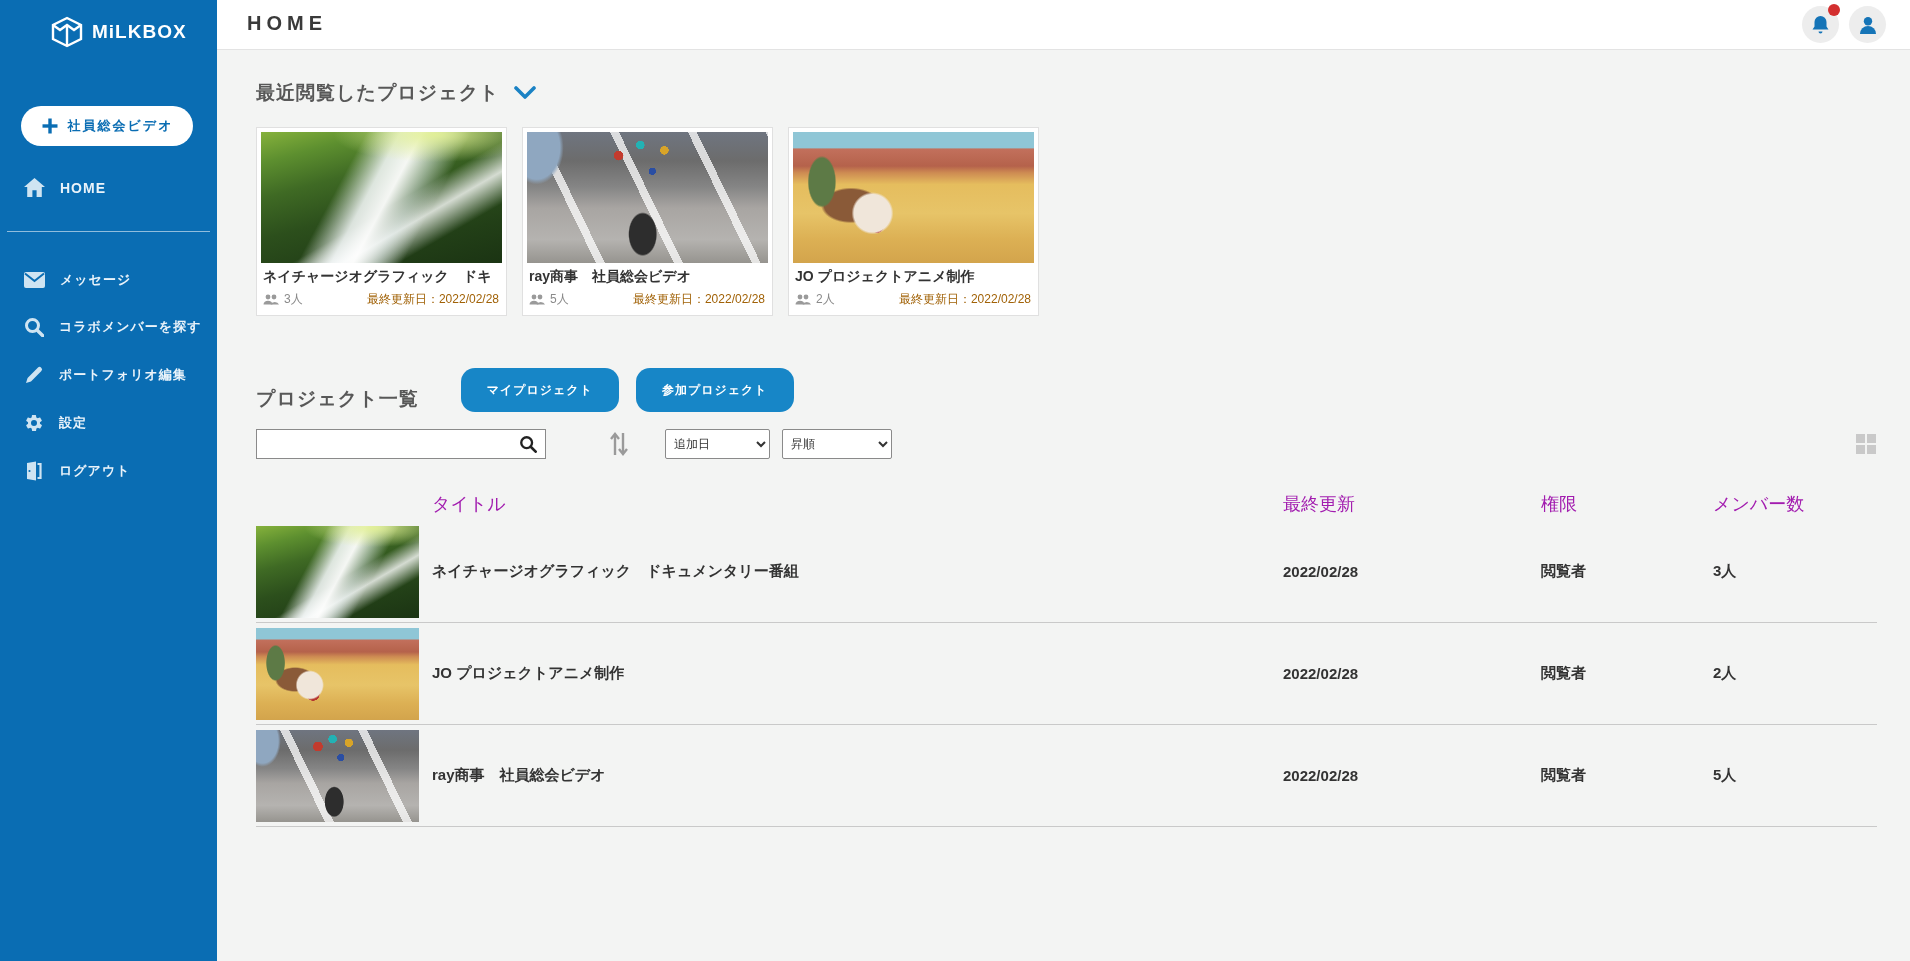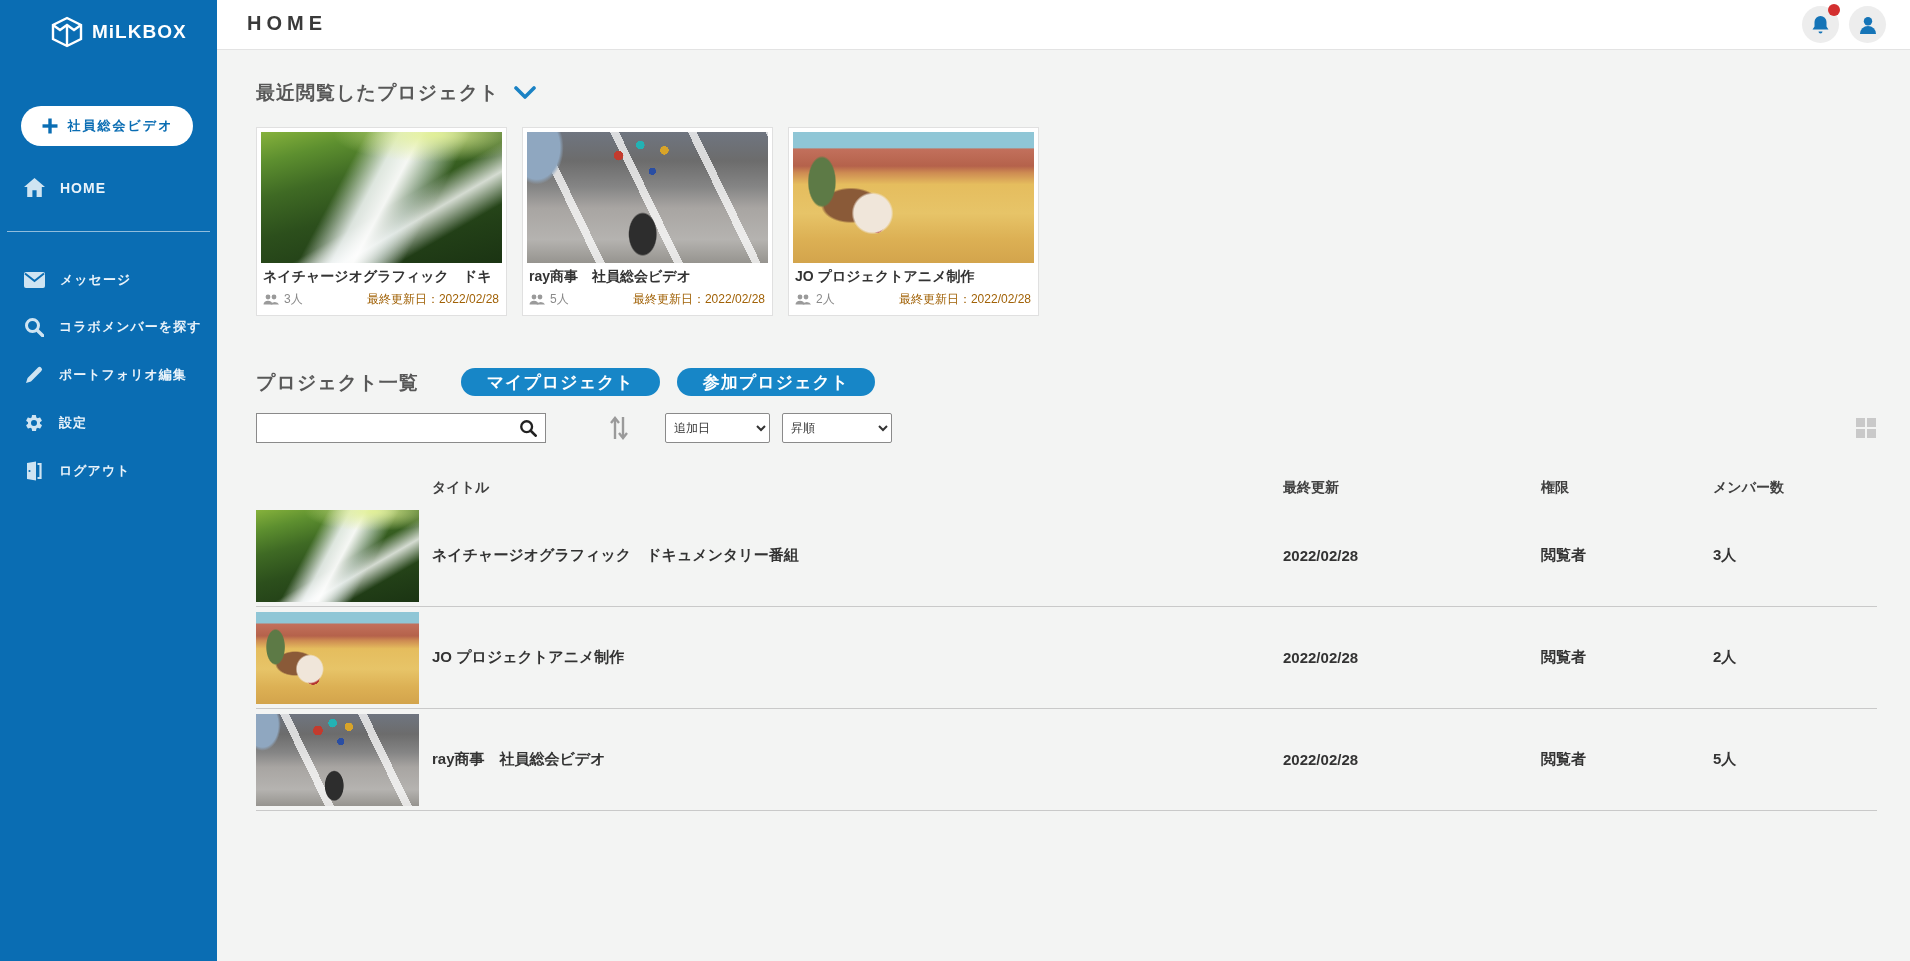--- a/index.html
+++ b/index.html
@@ -36,38 +36,38 @@
   .cards { display:flex; gap:15px; margin-top:21px; }
   .card { position:relative; width:251px; height:189px; background:#fff; border:1px solid #e0e0e0; padding:4px 4px 0 4px; overflow:hidden; cursor:pointer; }
   .card-img { height:131px; }
   .card-title { font-size:14px; font-weight:bold; color:#333; line-height:19px; margin:4px 2px 0 2px; height:28px; overflow:hidden; }
   .card-foot { position:absolute; left:4px; right:4px; bottom:0; height:27px; background:#fff; display:flex; align-items:center; justify-content:space-between; padding:0 3px 4px 2px; }
   .card-members { display:flex; align-items:center; gap:5px; font-size:12px; color:#8a8a8a; }
   .card-updated { font-size:12px; color:#a16207; }
 
   
   .list-head { display:flex; align-items:flex-end; margin-top:52px; }
-  .pill-btn { height:28px; padding:0 26px; border:none; border-radius:14px; background:#1786c7; color:#fff; font-size:17px; font-weight:bold; letter-spacing:1px; cursor:pointer; }
+  .pill-btn { height:44px; padding:0 26px; border:none; border-radius:14px; background:#1786c7; color:#fff; font-size:12px; font-weight:bold; letter-spacing:1px; cursor:pointer; }
   .pill-btn:first-of-type { margin-left:42px; }
   .pill-btn + .pill-btn { margin-left:17px; }
 
   .filter-row { display:flex; align-items:center; margin-top:17px; }
   .search-wrap { position:relative; width:290px; }
   .search-input { width:290px; height:30px; border:1px solid #8a8a8a; background:#fff; padding:0 30px 0 8px; font-size:13px; outline:none; }
   .search-icon-btn { position:absolute; right:5px; top:4px; width:22px; height:22px; border:none; background:transparent; cursor:pointer; }
   .sort-toggle { margin-left:62px; cursor:pointer; }
   .filter-select { margin-left:35px; width:105px; height:30px; border:1px solid #8a8a8a; border-radius:2px; background:#fff; font-size:12px; color:#333; padding:0 4px; }
   .filter-select + .filter-select { margin-left:12px; width:110px; }
   .grid-toggle { margin-left:auto; cursor:pointer; }
 
   
   .table { margin-top:28px; width:1621px; }
   .trow { display:flex; align-items:center; }
   .thead { height:34px; }
-  .thead div { font-size:14px; font-weight:bold; color:#404040; }
+  .thead div { font-size:18px; font-weight:normal; color:#a21caf; }
   .tbody-row { height:102px; border-bottom:1px solid #c9c9c9; cursor:pointer; }
   .col-thumb { width:176px; }
   .col-title { flex:1; font-size:15px; font-weight:bold; color:#333; }
   .col-updated { width:258px; font-size:15px; font-weight:bold; color:#333; }
   .col-role { width:172px; font-size:15px; font-weight:bold; color:#333; }
   .col-members { width:164px; font-size:15px; font-weight:bold; color:#333; }
   .row-thumb { width:163px; height:92px; }
 
   
   .thumb-nature { background:

